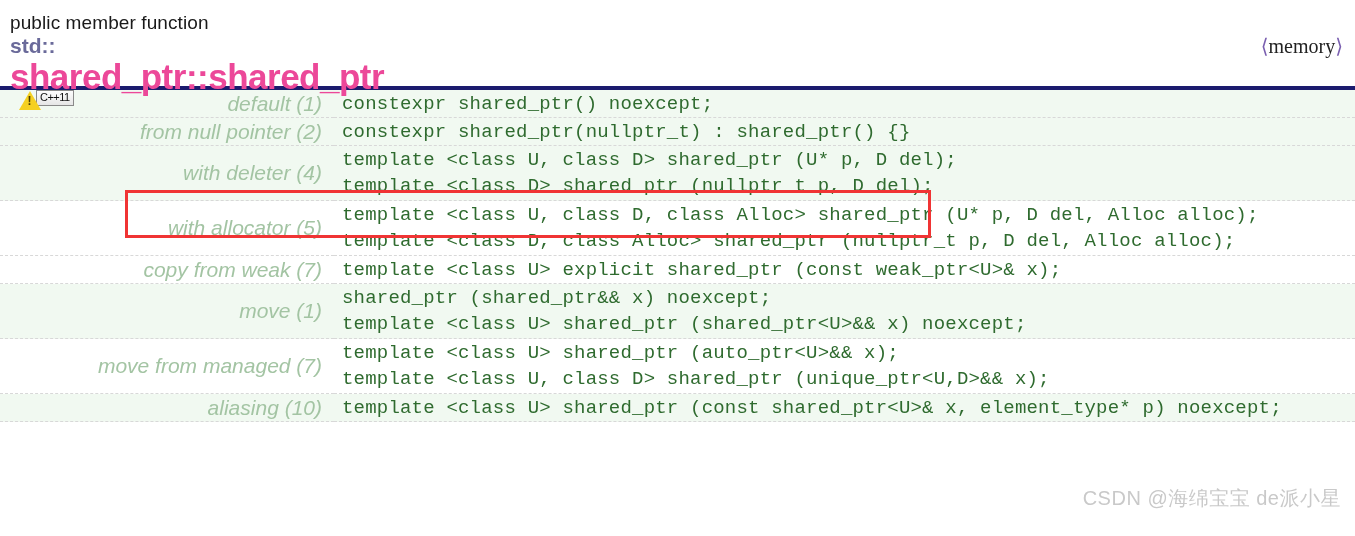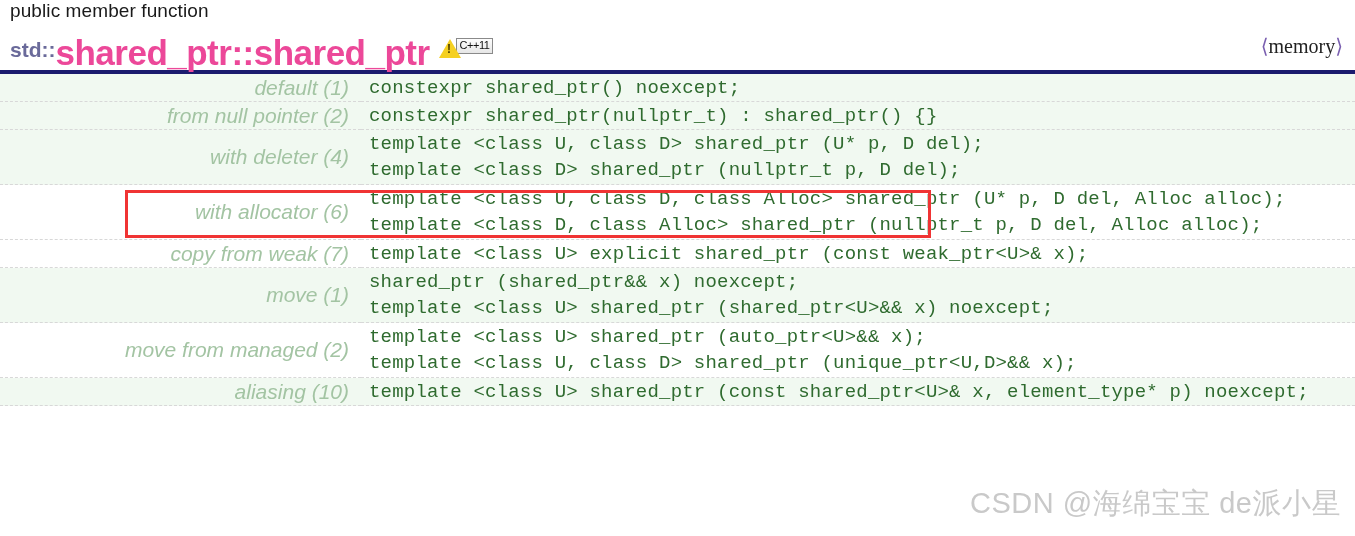--- a/index.html
+++ b/index.html
@@ -11,34 +11,35 @@
     width: 1355px;
     height: 536px;
     font-family: "Liberation Sans", sans-serif;
     overflow: hidden;
     position: relative;
   }
 
   
   .page-head {
     position: relative;
-    padding: 0 0 0 10px;
-    height: 70px;
+    padding: 12px 0 0 10px;
+    height: 86px;
     box-sizing: border-box;
   }
   .kind-line {
     font-size: 19px;
     color: #1a1a1a;
     line-height: 22px;
     letter-spacing: 0.1px;
   }
   .title-row {
     display: flex;
-    align-items: center;
-    margin-top: 13px;
+    align-items: flex-start;
+    margin-top: 4px;
+    flex-direction: column;
   }
   .title-ns {
     font-size: 21px;
     font-weight: bold;
     color: #6a6a9a;
     line-height: 1;
     position: relative;
     top: -3px;
   }
   .title-main {
@@ -117,21 +118,20 @@
   }
   td.label-cell {
     width: 322px;
     text-align: right;
     padding-right: 12px;
     font-family: "Liberation Sans", sans-serif;
     font-style: italic;
     font-size: 21px;
     color: #a3c4a3;
     white-space: nowrap;
-    padding-left: 27px;
   }
   td.code-cell {
     padding-left: 8px;
     font-family: "Liberation Mono", monospace;
     font-size: 19px;
     color: #2f6b2f;
     white-space: pre;
     letter-spacing: 0.2px;
   }
   .code-line { line-height: 26px; }
@@ -147,23 +147,23 @@
     height: 48px;
     border: 3px solid #f03434;
     box-sizing: border-box;
     pointer-events: none;
   }
 
   
   .watermark {
     position: absolute;
     right: 14px;
-    bottom: 12px;
-    font-family: "Liberation Sans", sans-serif;
-    font-size: 29px;
+    bottom: 24px;
+    font-family: "Liberation Sans", sans-serif;
+    font-size: 20px;
     color: #c9c9c9;
     letter-spacing: 0.5px;
     white-space: nowrap;
   }
 </style>
 </head>
 <body>
 
 <div class="page-head">
   <div class="kind-line">public member function</div>
@@ -188,33 +188,33 @@
       </tr>
       <tr class="alt r1">
         <td class="label-cell">from null pointer (2)</td>
         <td class="code-cell"><div class="code-line">constexpr shared_ptr(nullptr_t) : shared_ptr() {}</div></td>
       </tr>
       <tr class="alt r2">
         <td class="label-cell">with deleter (4)</td>
         <td class="code-cell"><div class="code-line">template &lt;class U, class D&gt; shared_ptr (U* p, D del);</div><div class="code-line">template &lt;class D&gt; shared_ptr (nullptr_t p, D del);</div></td>
       </tr>
       <tr class="plain r2">
-        <td class="label-cell">with allocator (6)</td>
+        <td class="label-cell">with allocator (5)</td>
         <td class="code-cell"><div class="code-line">template &lt;class U, class D, class Alloc&gt; shared_ptr (U* p, D del, Alloc alloc);</div><div class="code-line">template &lt;class D, class Alloc&gt; shared_ptr (nullptr_t p, D del, Alloc alloc);</div></td>
       </tr>
       <tr class="plain r1">
         <td class="label-cell">copy from weak (7)</td>
         <td class="code-cell"><div class="code-line">template &lt;class U&gt; explicit shared_ptr (const weak_ptr&lt;U&gt;&amp; x);</div></td>
       </tr>
       <tr class="alt r2">
         <td class="label-cell">move (1)</td>
         <td class="code-cell"><div class="code-line">shared_ptr (shared_ptr&amp;&amp; x) noexcept;</div><div class="code-line">template &lt;class U&gt; shared_ptr (shared_ptr&lt;U&gt;&amp;&amp; x) noexcept;</div></td>
       </tr>
       <tr class="plain r2">
-        <td class="label-cell">move from managed (2)</td>
+        <td class="label-cell">move from managed (7)</td>
         <td class="code-cell"><div class="code-line">template &lt;class U&gt; shared_ptr (auto_ptr&lt;U&gt;&amp;&amp; x);</div><div class="code-line">template &lt;class U, class D&gt; shared_ptr (unique_ptr&lt;U,D&gt;&amp;&amp; x);</div></td>
       </tr>
       <tr class="alt r1">
         <td class="label-cell">aliasing (10)</td>
         <td class="code-cell"><div class="code-line">template &lt;class U&gt; shared_ptr (const shared_ptr&lt;U&gt;&amp; x, element_type* p) noexcept;</div></td>
       </tr>
     </tbody>
 </table>
 
 <div class="highlight-box"></div>

